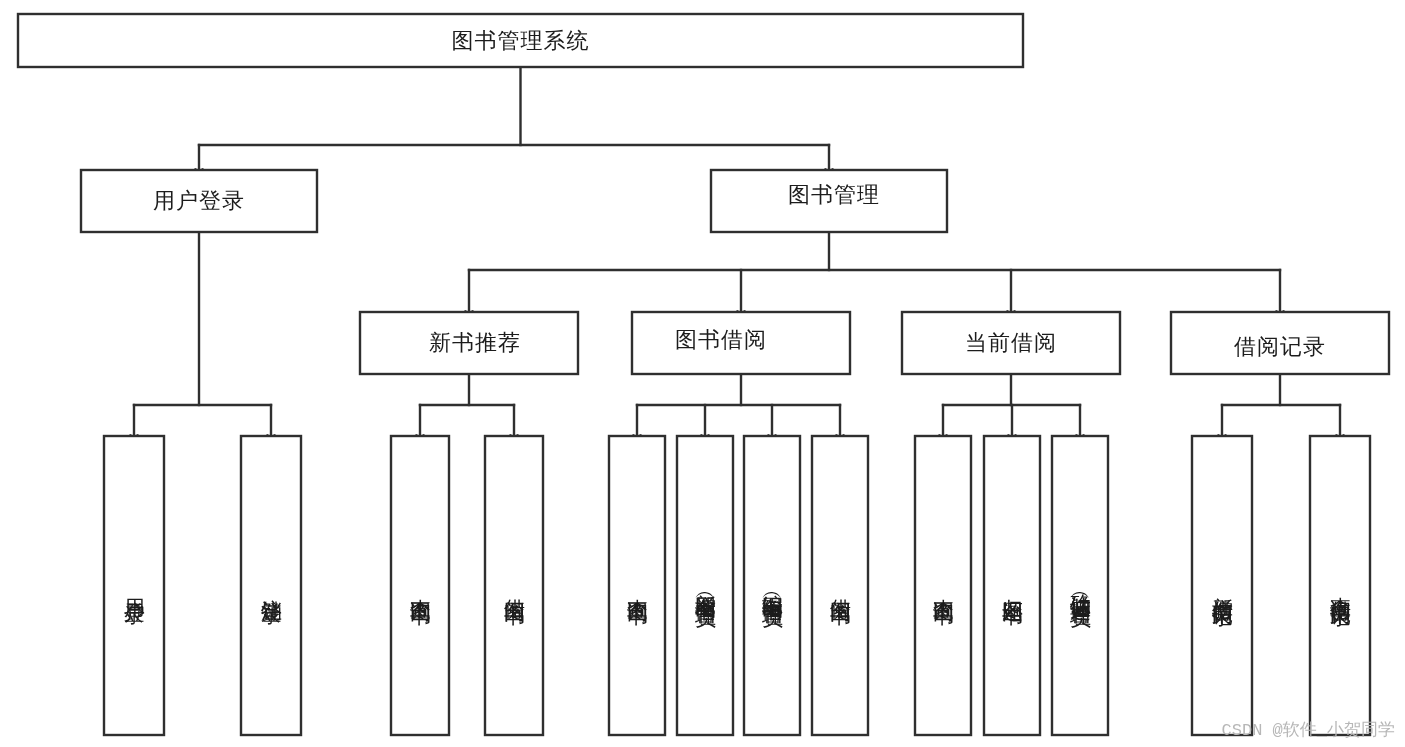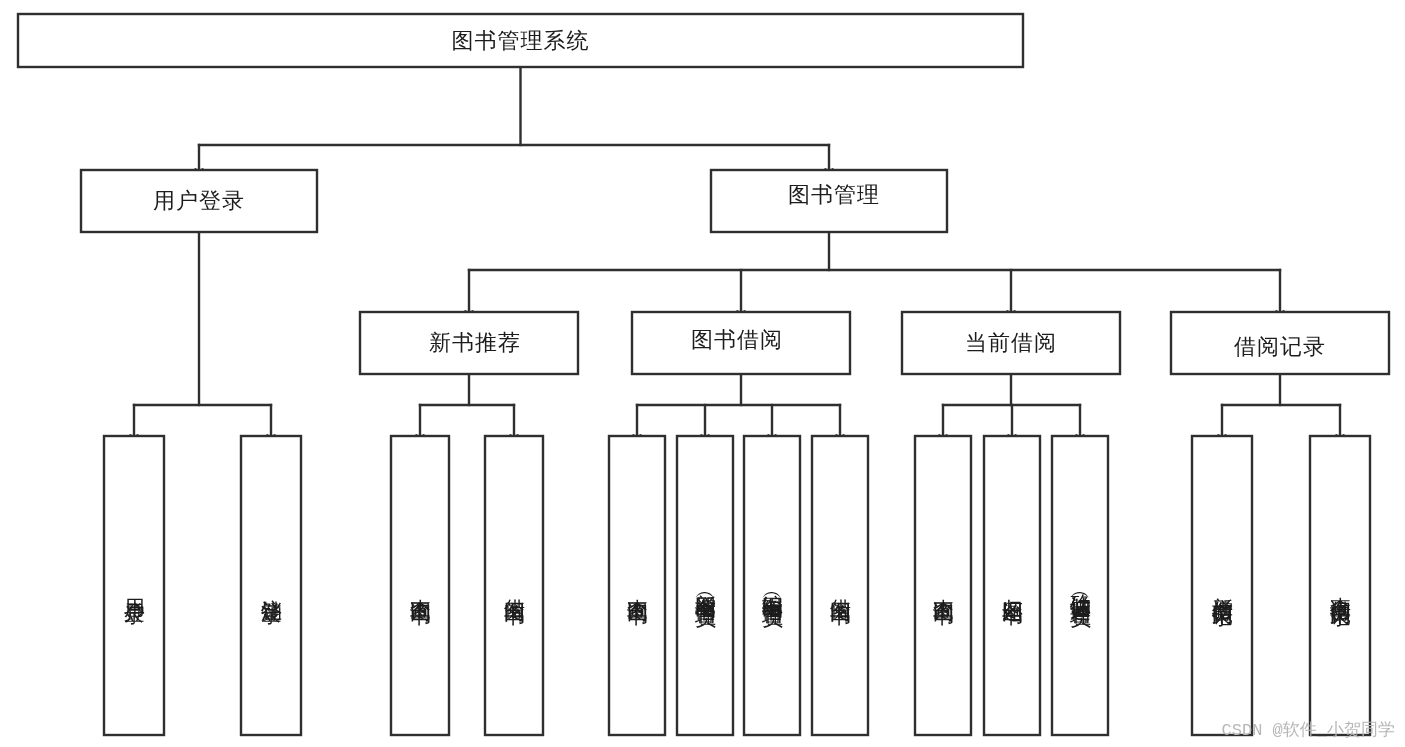--- a/index.html
+++ b/index.html
@@ -166,21 +166,21 @@
       </div>
       <div class="hlabel-wrap" style="left: 360px; top: 312px; width: 230px; height: 62px;">
         <span class="hlabel-text">新书推荐</span>
       </div>
       <div class="vlabel-wrap" style="left: 391px; top: 436px; width: 58px; height: 299px;">
         <span class="vlabel-text">查询图书</span>
       </div>
       <div class="vlabel-wrap" style="left: 485px; top: 436px; width: 58px; height: 299px;">
         <span class="vlabel-text">借阅图书</span>
       </div>
-      <div class="hlabel-wrap" style="left: 628px; top: 312px; width: 218px; height: 55px; justify-content: center;">
+      <div class="hlabel-wrap" style="left: 612px; top: 312px; width: 218px; height: 55px; justify-content: center;">
         <span class="hlabel-text">图书借阅</span>
       </div>
       <div class="vlabel-wrap" style="left: 609px; top: 436px; width: 56px; height: 299px;">
         <span class="vlabel-text">查询图书</span>
       </div>
       <div class="vlabel-wrap" style="left: 677px; top: 436px; width: 56px; height: 299px;">
         <span class="vlabel-text">新增图书（管理员）</span>
       </div>
       <div class="vlabel-wrap" style="left: 744px; top: 436px; width: 56px; height: 299px;">
         <span class="vlabel-text">编辑图书（管理员）</span>

